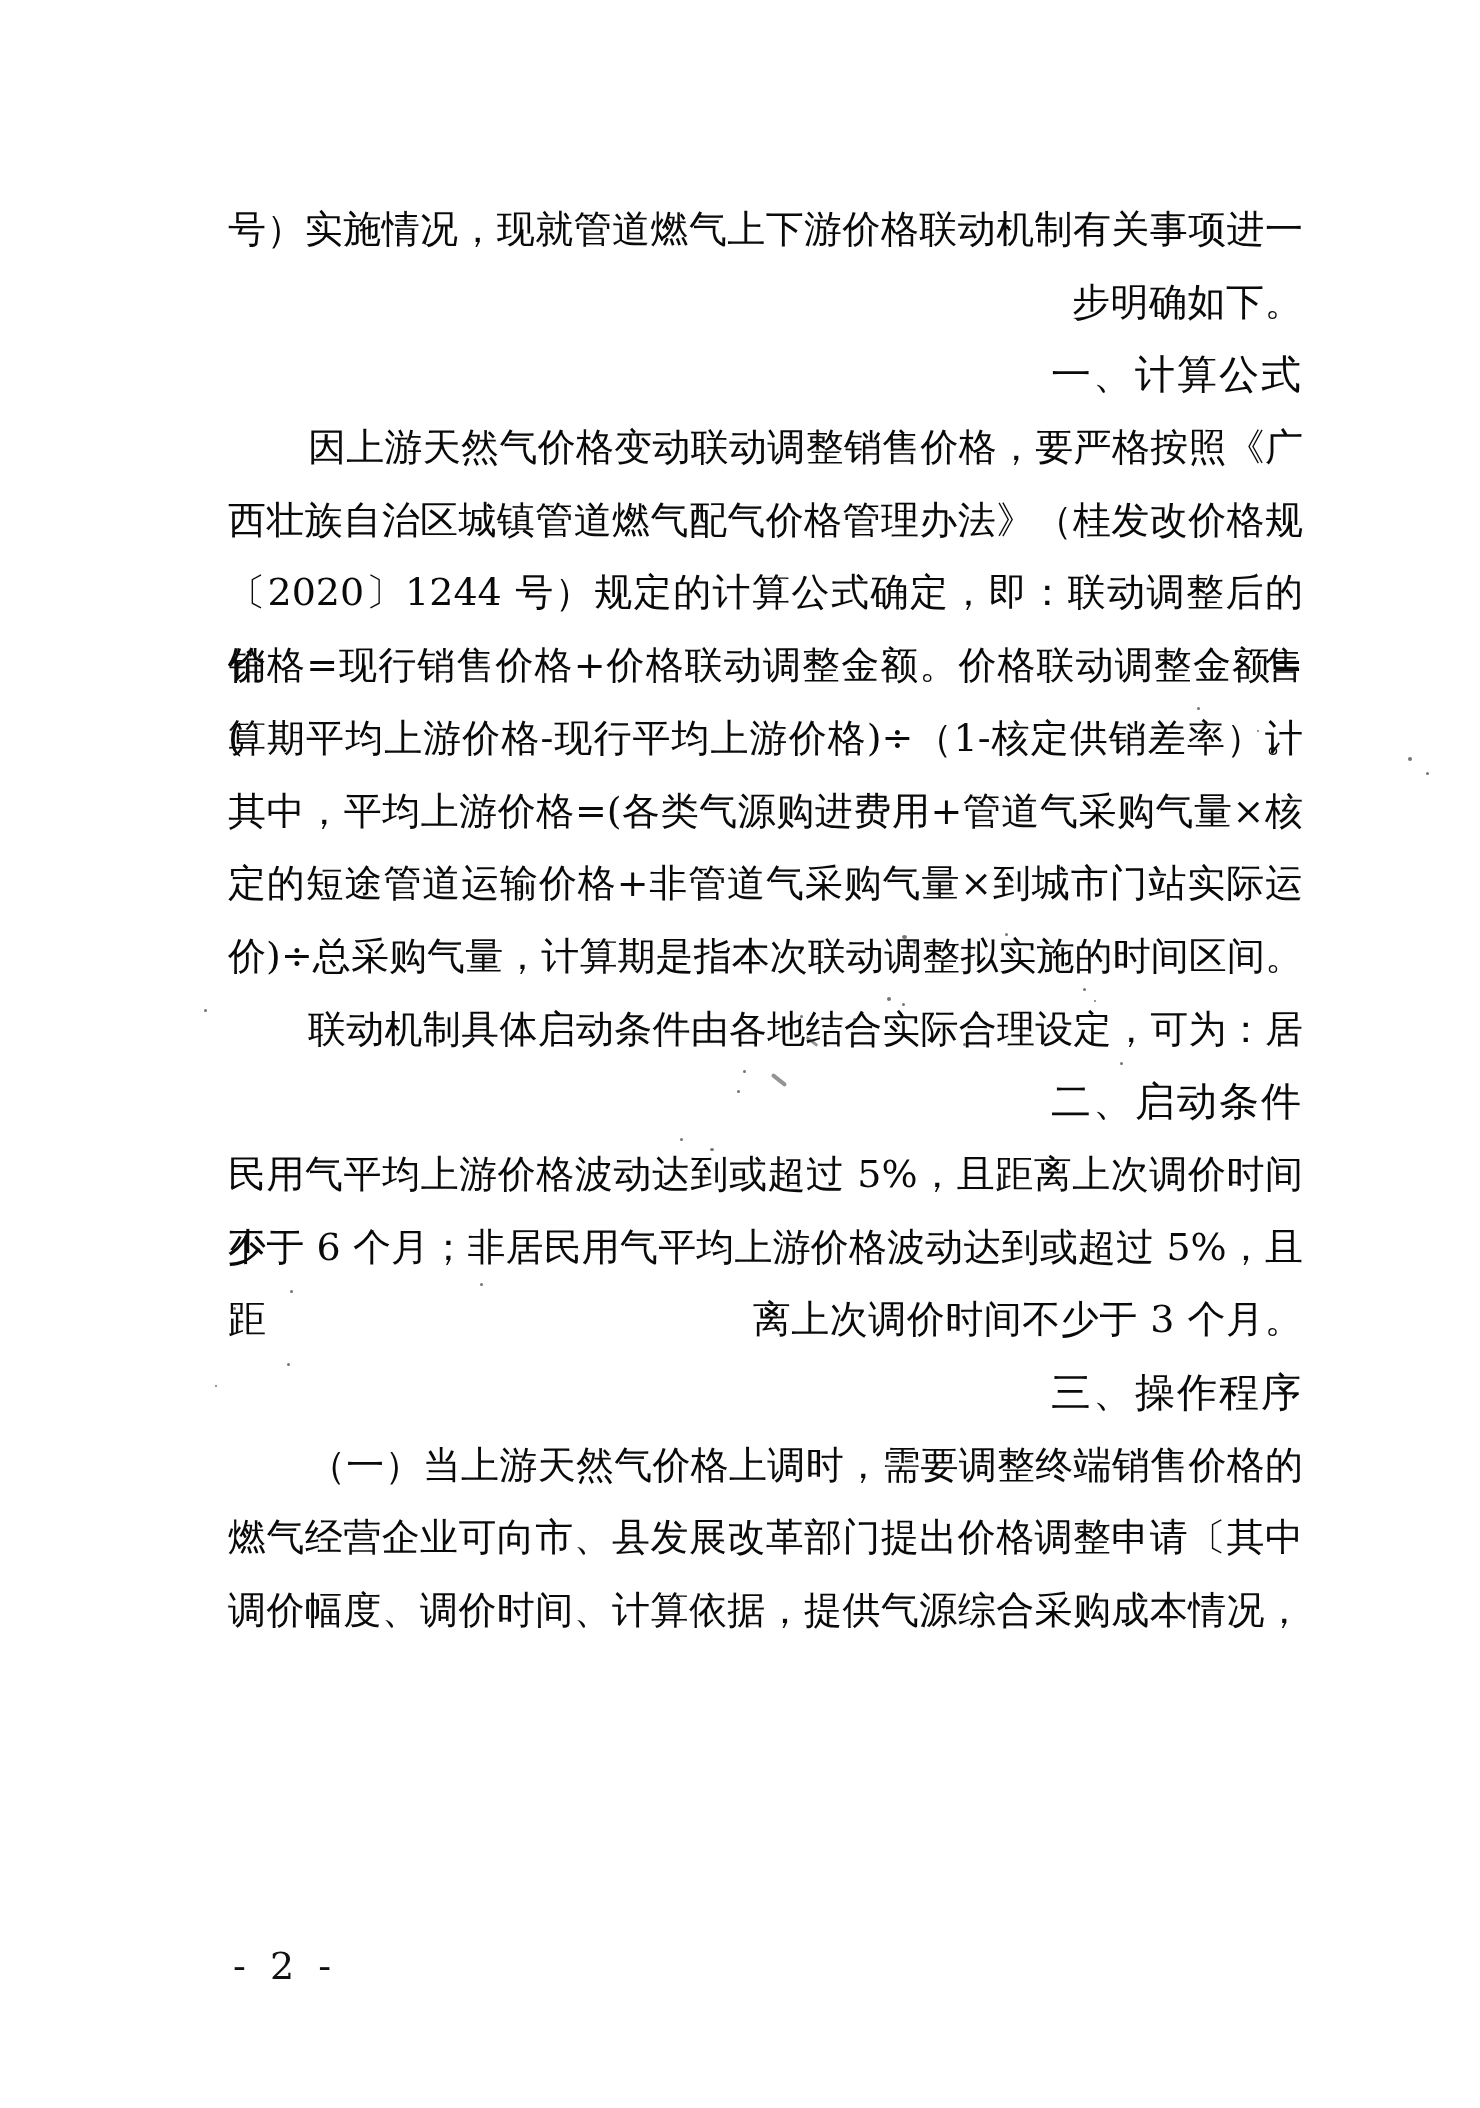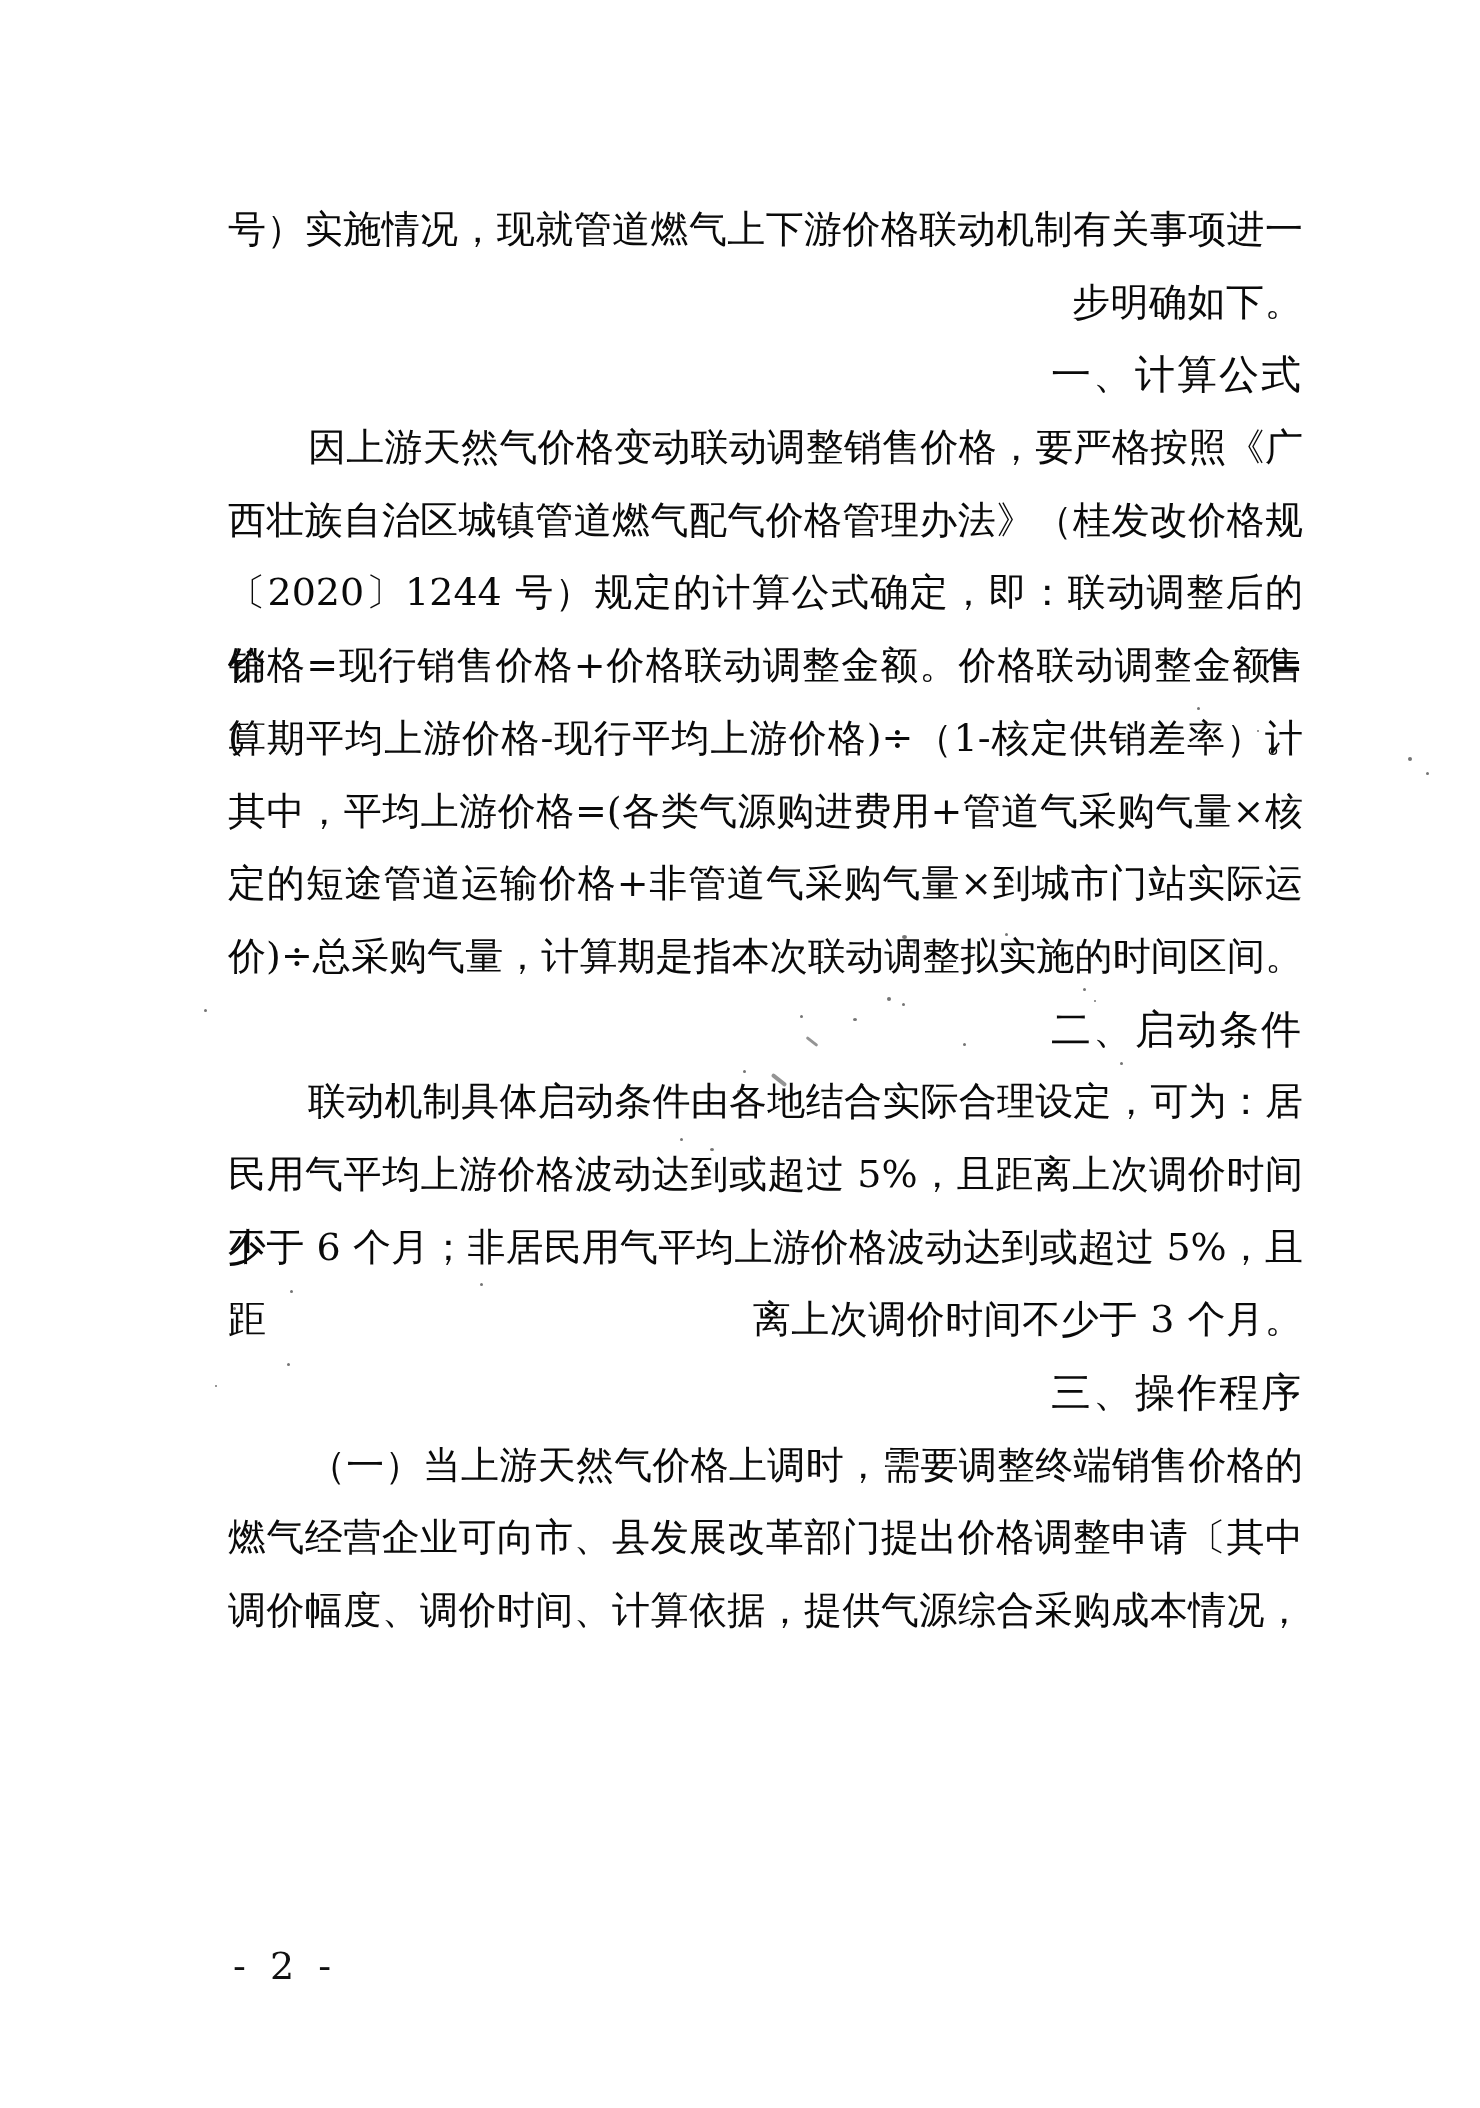--- a/index.html
+++ b/index.html
@@ -80,22 +80,22 @@
       <div class="line body">步明确如下。</div>
       <div class="line heading indent">一、计算公式</div>
       <div class="line body indent justify">因上游天然气价格变动联动调整销售价格，要严格按照《广</div>
       <div class="line body justify">西壮族自治区城镇管道燃气配气价格管理办法》（桂发改价格规</div>
       <div class="line body justify">〔2020〕1244 号）规定的计算公式确定，即：联动调整后的销售</div>
       <div class="line body justify">价格=现行销售价格+价格联动调整金额。价格联动调整金额=(计</div>
       <div class="line body justify">算期平均上游价格-现行平均上游价格)÷（1-核定供销差率）。</div>
       <div class="line body justify">其中，平均上游价格=(各类气源购进费用+管道气采购气量×核</div>
       <div class="line body justify">定的短途管道运输价格+非管道气采购气量×到城市门站实际运</div>
       <div class="line body justify">价)÷总采购气量，计算期是指本次联动调整拟实施的时间区间。</div>
+      <div class="line body indent justify">联动机制具体启动条件由各地结合实际合理设定，可为：居</div>
       <div class="line heading indent">二、启动条件</div>
-      <div class="line body indent justify">联动机制具体启动条件由各地结合实际合理设定，可为：居</div>
       <div class="line body justify">民用气平均上游价格波动达到或超过 5%，且距离上次调价时间不</div>
       <div class="line body justify">少于 6 个月；非居民用气平均上游价格波动达到或超过 5%，且距</div>
       <div class="line body">离上次调价时间不少于 3 个月。</div>
       <div class="line heading indent">三、操作程序</div>
       <div class="line body indent justify">（一）当上游天然气价格上调时，需要调整终端销售价格的</div>
       <div class="line body justify">燃气经营企业可向市、县发展改革部门提出价格调整申请〔其中</div>
       <div class="line body justify">调价幅度、调价时间、计算依据，提供气源综合采购成本情况，</div>
     </div>
 
   <div class="noise">

